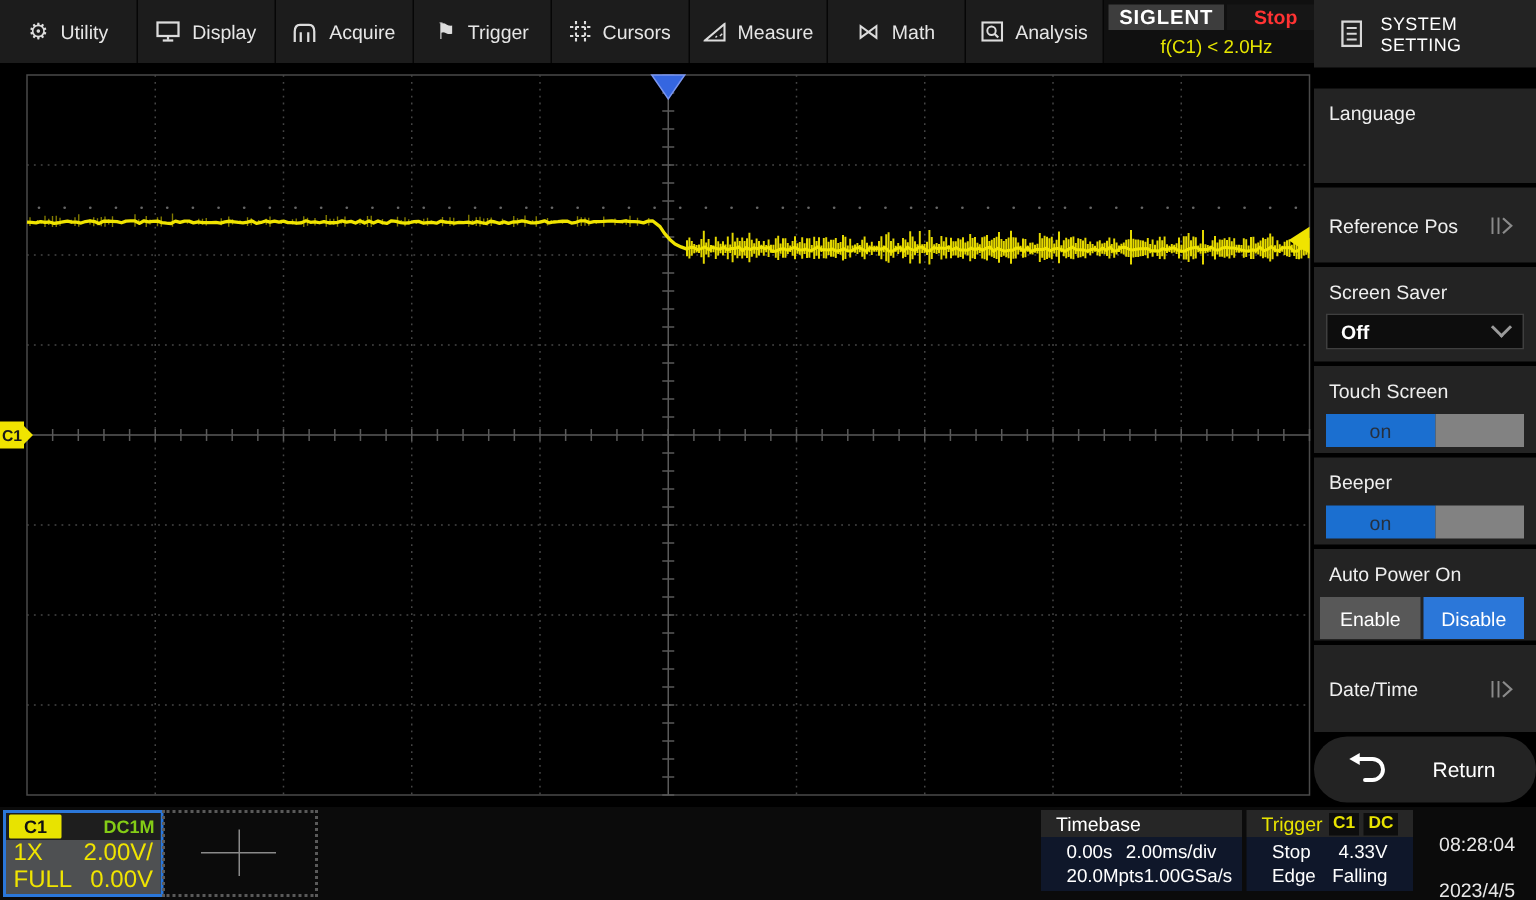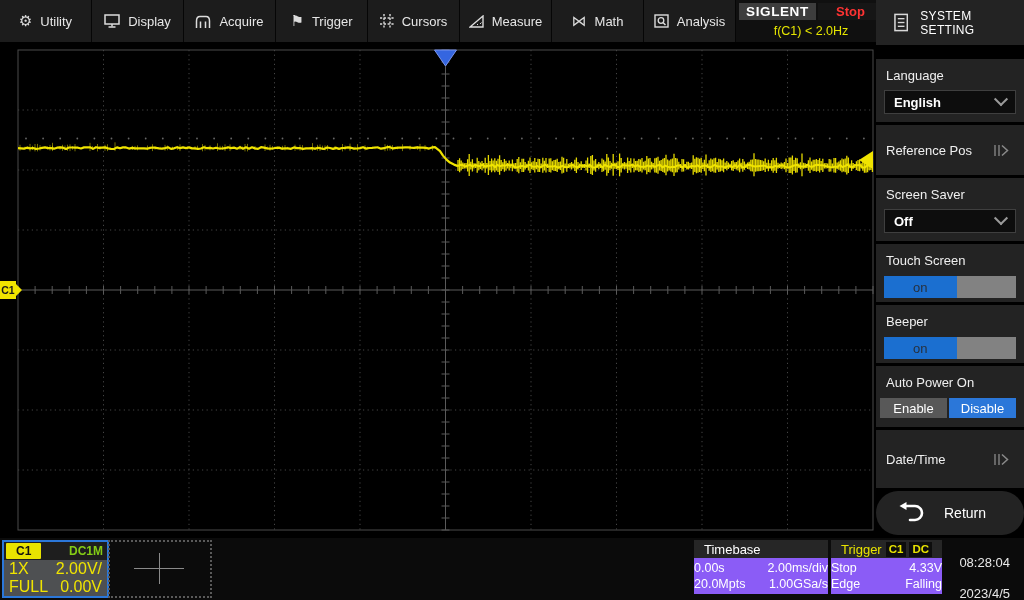--- a/index.html
+++ b/index.html
@@ -34,26 +34,26 @@
   .panel .p-label{font-size:13px;padding:9px 10px 0 10px;display:flex;align-items:center;justify-content:space-between;}
   .dropdown{margin:7px 8px 0 8px;height:22px;background:#0d0d0d;border:1px solid #3f3f3f;
             display:flex;align-items:center;justify-content:space-between;padding:0 9px;cursor:pointer;}
   .dropdown .dval{font-size:13px;font-weight:bold;color:#fff;}
   .chev{width:8px;height:8px;border-right:2px solid #9a9a9a;border-bottom:2px solid #9a9a9a;
         transform:rotate(45deg) translate(-2px,-2px);}
   .toggle{margin:8px 8px 0 8px;height:22px;display:flex;cursor:pointer;justify-content:center;}
   .toggle .t-on{width:55%;background:#1b6fd0;color:#26303e;font-size:13px;display:flex;
                 align-items:center;justify-content:center;}
   .toggle .t-off{flex:1;background:#828282;}
-  .btn-pair{margin:8px 8px 0 4px;height:20px;display:flex;gap:2px;cursor:pointer;}
+  .btn-pair{margin:8px 8px 0 4px;height:28px;display:flex;gap:2px;cursor:pointer;}
   .btn-pair .pb{flex:1;display:flex;align-items:center;justify-content:center;font-size:13px;color:#fff;}
   .pb.unsel{background:#585858;}
   .pb.sel{background:#2b77d9;}
   .expand-ic{display:flex;align-items:center;margin-right:4px;}
-  .return-panel{flex:1;display:flex;align-items:center;gap:20px;padding-left:22px;cursor:pointer;border-radius:26px;}
+  .return-panel{flex:1;display:flex;align-items:center;gap:31px;padding-left:22px;cursor:pointer;border-radius:26px;}
   .return-panel .r-label{font-size:14px;color:#fff;}
   
   .bottom-bar{position:absolute;left:0;top:538px;width:1024px;height:62px;background:#0b0b0b;}
   .ch-box{position:absolute;left:2px;top:2px;width:103px;height:54px;border:2px solid #2b77d9;
           display:flex;flex-direction:column;cursor:pointer;}
   .ch-head{height:18px;background:#1e1e1e;display:flex;align-items:center;justify-content:space-between;padding:0 4px 0 2px;}
   .ch-chip{background:#e8e300;color:#111;font-weight:bold;font-size:12px;padding:0 10px;height:16px;
            display:flex;align-items:center;border-radius:1px;}
   .ch-coupling{color:#84cc16;font-size:12px;font-weight:bold;}
   .ch-body{flex:1;background:#4e5052;display:flex;flex-direction:column;justify-content:space-evenly;padding:0 5px;}
@@ -64,21 +64,21 @@
   .add-box .pv{left:49px;top:11px;width:1px;height:31px;}
   .info-box{position:absolute;top:2px;height:54px;display:flex;flex-direction:column;cursor:pointer;}
   .tb-box{left:694px;width:134px;}
   .trg-box{left:831px;width:111px;}
   .ib-head{height:18px;background:#262626;display:flex;align-items:center;justify-content:space-between;padding:0 10px;}
   .ib-head .h-label{font-size:13px;color:#fff;}
   .trg-box .h-label{color:#e8e300;}
   .src-chips{display:flex;gap:3px;}
   .src-chip{background:#0d0d0d;color:#e8e300;font-size:11.5px;font-weight:bold;padding:0 3px;height:15px;
             display:flex;align-items:center;}
-  .ib-body{flex:1;background:#8b5cf6;display:flex;flex-direction:column;justify-content:space-evenly;padding:0 0;}
+  .ib-body{flex:1;background:#0f172a;display:flex;flex-direction:column;justify-content:space-evenly;padding:0 17px;}
   .ib-row{display:flex;justify-content:space-between;color:#fff;font-size:12.5px;}
   .clock{position:absolute;right:14px;top:2px;width:70px;height:54px;display:flex;flex-direction:column;
          align-items:flex-end;justify-content:space-between;gap:14px;}
   .clock .tm{color:#e8e8e8;font-size:13px;line-height:17px;}
 </style>
 </head>
 <body>
 
 <div class="menu-bar">
   <div class="menu-items" id="menu-items">
@@ -345,24 +345,20 @@
       <line x1="4" y1="9.5" x2="11" y2="9.5" stroke="#d8d8d8" stroke-width="1.4"></line>
       <line x1="4" y1="13.5" x2="11" y2="13.5" stroke="#d8d8d8" stroke-width="1.4"></line>
     </svg>
     <span>SYSTEM SETTING</span>
   </div>
 
   <div class="panel" style="height:63px;">
     <div class="p-label">
         <span>Language</span>
       </div>
-    <div class="dropdown">
-      <span class="dval">English</span>
-      <span class="chev"></span>
-    </div>
   </div>
 
   <div class="panel" style="height:50px;display:flex;align-items:center;">
     <div class="p-label" style="padding-top:0;flex:1;text-align:center;">
       <span>Reference Pos</span>
       <span class="expand-ic">
         <svg width="17" height="13" viewBox="0 0 17 13">
             <line x1="2" y1="1" x2="2" y2="12" stroke="#8a8a8a" stroke-width="1.3"></line>
             <line x1="6" y1="1" x2="6" y2="12" stroke="#8a8a8a" stroke-width="1.3"></line>
             <polyline points="9,1.5 14.5,6.5 9,11.5" fill="none" stroke="#8a8a8a" stroke-width="1.5"></polyline>

